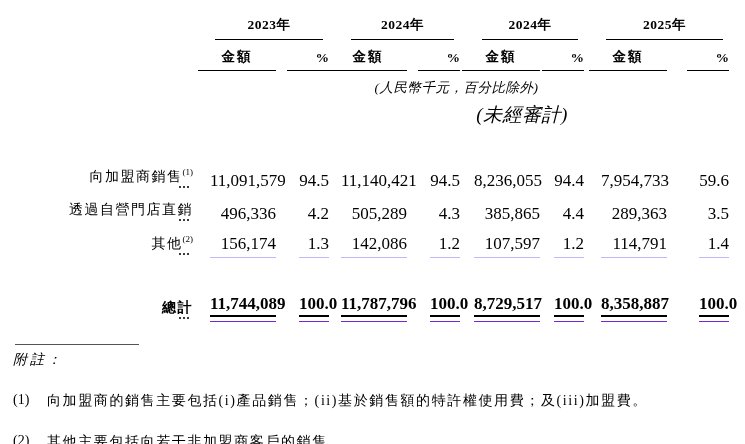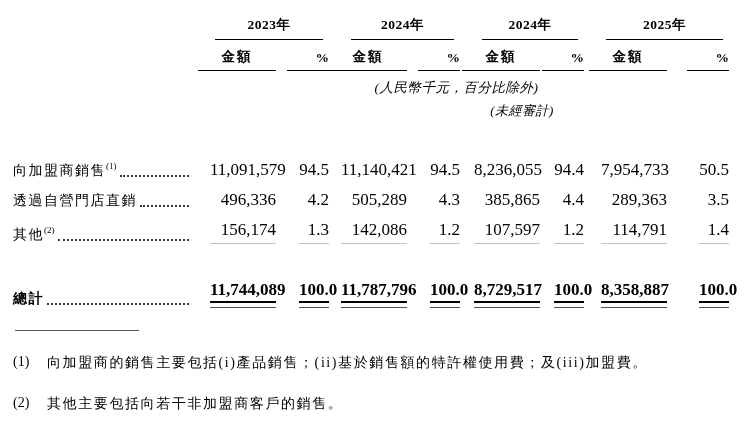--- a/index.html
+++ b/index.html
@@ -75,33 +75,34 @@
     text-align: center;
     font-style: italic;
     font-size: 13.5px;
     letter-spacing: 0.5px;
     white-space: nowrap;
   }
   .unaudited-row td {
     padding-top: 5px;
     text-align: center;
     font-style: italic;
-    font-size: 13px;
+    font-size: 19px;
     letter-spacing: 0.5px;
   }
   .sp1 td { height: 30px; }
   .sp2 td { height: 26px; }
   
   .data-row td, .total-row td { padding-top: 10px; }
   .lbl-flex {
     display: flex;
     align-items: flex-end;
     font-size: 14px;
     letter-spacing: 1.5px;
     white-space: nowrap;
+    flex-direction: column;
   }
   .leader {
     flex: 1 1 auto;
     border-bottom: 2px dotted #3a3a3a;
     margin: 0 4px 3px 3px;
     min-width: 10px;
   }
   .sup {
     font-size: 9px;
     vertical-align: super;
@@ -229,21 +230,21 @@
           <span class="leader"></span>
         </div>
       </td>
       <td class="amt"><span class="num">11,091,579</span></td>
       <td class="pct"><span class="num">94.5</span></td>
       <td class="amt"><span class="num">11,140,421</span></td>
       <td class="pct"><span class="num">94.5</span></td>
       <td class="amt"><span class="num">8,236,055</span></td>
       <td class="pct"><span class="num">94.4</span></td>
       <td class="amt"><span class="num">7,954,733</span></td>
-      <td class="pct"><span class="num">50.5</span></td>
+      <td class="pct"><span class="num">59.6</span></td>
     </tr>
 
     <tr class="data-row">
       <td>
         <div class="lbl-flex">
           <span><span>透過自營門店直銷</span><sup class="sup"></sup></span>
           <span class="leader"></span>
         </div>
       </td>
       <td class="amt"><span class="num">496,336</span></td>
@@ -291,20 +292,21 @@
       <td class="amt"><span class="num dbl"><span class="dbl-in">8,729,517</span></span></td>
       <td class="pct"><span class="num dbl"><span class="dbl-in">100.0</span></span></td>
       <td class="amt"><span class="num dbl"><span class="dbl-in">8,358,887</span></span></td>
       <td class="pct"><span class="num dbl"><span class="dbl-in">100.0</span></span></td>
     </tr>
   </tbody>
     </table>
 
   <div class="notes-sep"></div>
 
+  <div class="notes-heading">附註：</div>
 
   <div class="note-item">
     <span class="note-marker">(1)</span>
     <span class="note-text">向加盟商的銷售主要包括(i)產品銷售；(ii)基於銷售額的特許權使用費；及(iii)加盟費。</span>
   </div>
 
   <div class="note-item">
     <span class="note-marker">(2)</span>
     <span class="note-text">其他主要包括向若干非加盟商客戶的銷售。</span>
   </div>

